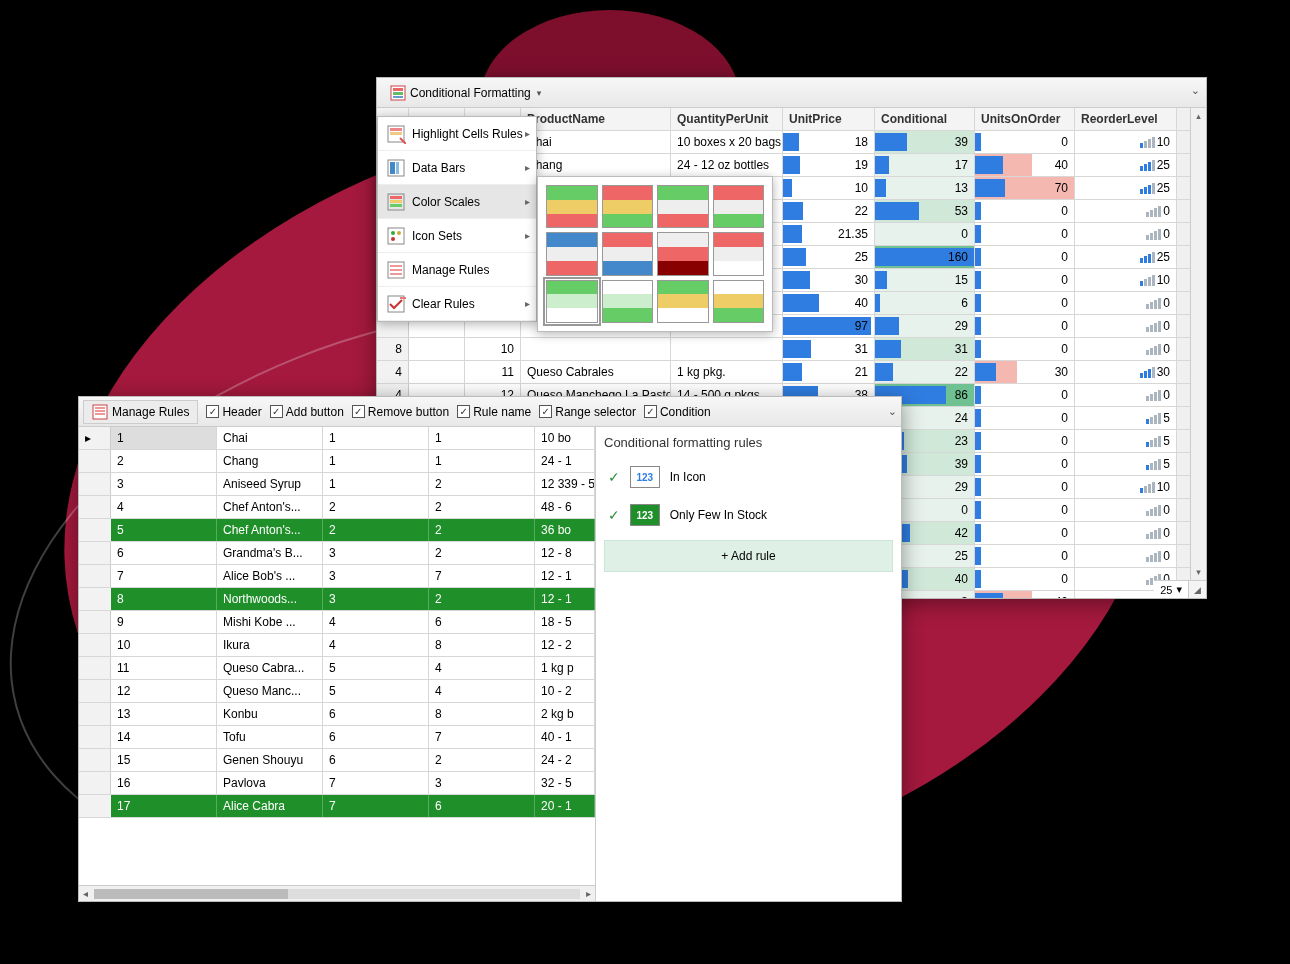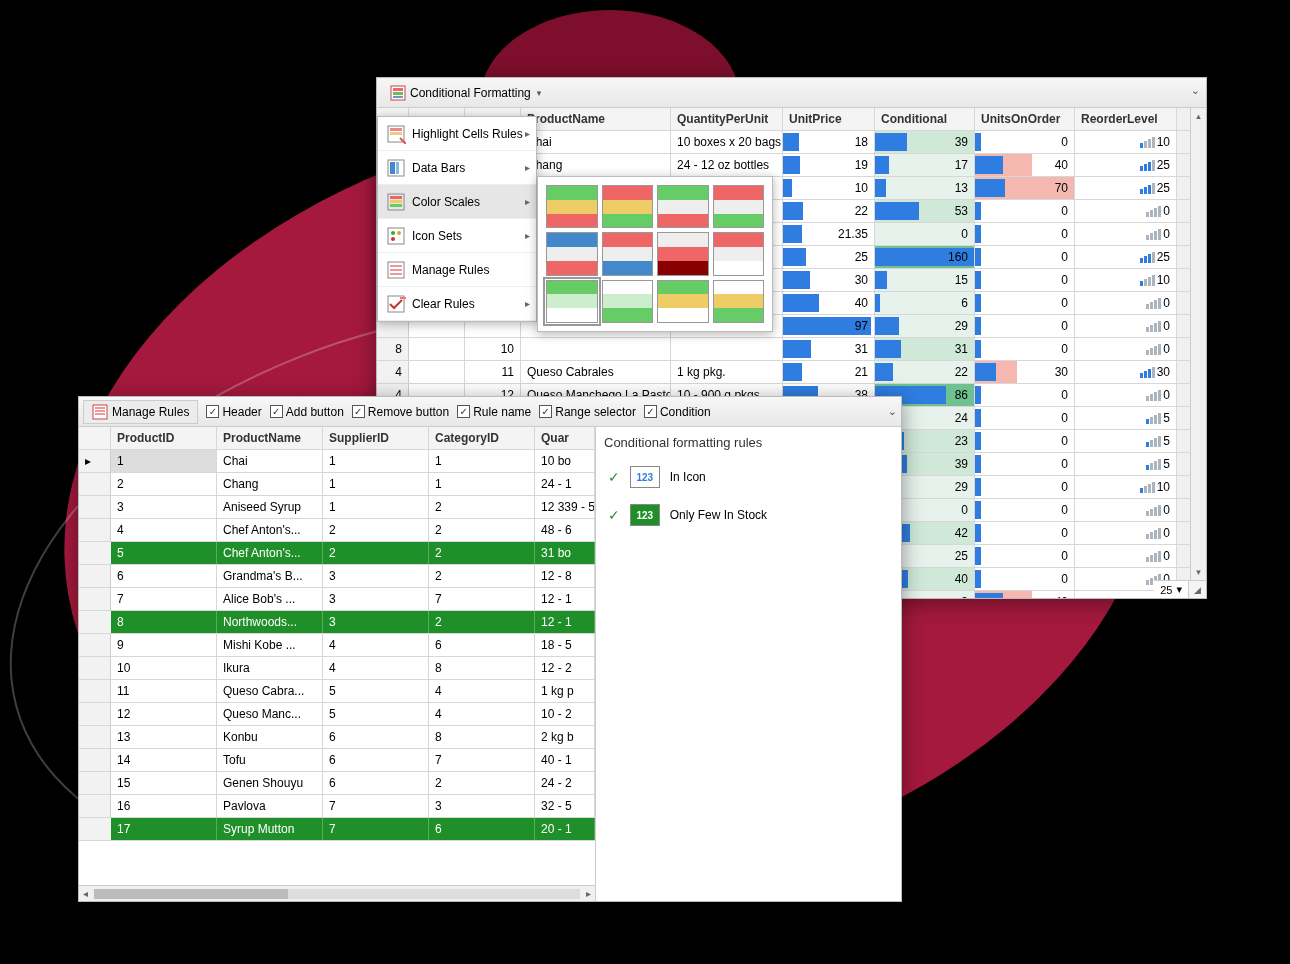--- a/index.html
+++ b/index.html
@@ -646,21 +646,21 @@
             <span class="on" style="height:9px"></span>
             <span class="" style="height:11px"></span>
           </span>30</div>
         <div class="cell ct-scroll"></div>
       </div>
       <div class="grid-row">
         <div class="cell rowhead ct-a num">4</div>
         <div class="cell ct-b num"></div>
         <div class="cell ct-c num">12</div>
         <div class="cell ct-name">Queso Manchego La Pastora</div>
-        <div class="cell ct-qpu">10 - 900 g pkgs.</div>
+        <div class="cell ct-qpu">14 - 500 g pkgs.</div>
         <div class="cell ct-up num bar-cell">
           <span class="bar-fg" style="width:38%"></span>
           <span class="bar-txt">38</span>
         </div>
         <div class="cell ct-uis num bar-cell">
           <span class="bar-bg" style="width:100%;background:#6fc191"></span>
           <span class="bar-fg" style="width:71.66666666666667%"></span>
           <span class="bar-txt">86</span>
         </div>
         <div class="cell ct-uoo num bar-cell">
@@ -964,28 +964,20 @@
         </label>
         <label class="chk">
           <span class="box">✓</span>
           <span>Condition</span>
         </label>
       </div>
     <span class="chevron">⌄</span>
   </div>
 
   <div class="grid" id="bot-grid" style="right:306px; bottom:16px;">
-      <div class="grid-head">
-        <div class="cell cb-a"></div>
-        <div class="cell cb-pid">ProductID</div>
-        <div class="cell cb-pn">ProductName</div>
-        <div class="cell cb-sid">SupplierID</div>
-        <div class="cell cb-cid">CategoryID</div>
-        <div class="cell cb-qu">Quar</div>
-      </div>
       <div class="grid-row ">
         <div class="cell rowhead cb-a">▸</div>
         <div class="cell cb-pid" style="background:#ddd">1</div>
         <div class="cell cb-pn">Chai</div>
         <div class="cell cb-sid">1</div>
         <div class="cell cb-cid">1</div>
         <div class="cell cb-qu">10 bo</div>
       </div>
       <div class="grid-row ">
         <div class="cell rowhead cb-a"></div>
@@ -1010,21 +1002,21 @@
         <div class="cell cb-sid">2</div>
         <div class="cell cb-cid">2</div>
         <div class="cell cb-qu">48 - 6</div>
       </div>
       <div class="grid-row row-hl">
         <div class="cell rowhead cb-a"></div>
         <div class="cell cb-pid" style="">5</div>
         <div class="cell cb-pn">Chef Anton's...</div>
         <div class="cell cb-sid">2</div>
         <div class="cell cb-cid">2</div>
-        <div class="cell cb-qu">31 bo</div>
+        <div class="cell cb-qu">36 bo</div>
       </div>
       <div class="grid-row ">
         <div class="cell rowhead cb-a"></div>
         <div class="cell cb-pid" style="">6</div>
         <div class="cell cb-pn">Grandma's B...</div>
         <div class="cell cb-sid">3</div>
         <div class="cell cb-cid">2</div>
         <div class="cell cb-qu">12 - 8</div>
       </div>
       <div class="grid-row ">
@@ -1103,41 +1095,42 @@
         <div class="cell rowhead cb-a"></div>
         <div class="cell cb-pid" style="">16</div>
         <div class="cell cb-pn">Pavlova</div>
         <div class="cell cb-sid">7</div>
         <div class="cell cb-cid">3</div>
         <div class="cell cb-qu">32 - 5</div>
       </div>
       <div class="grid-row row-hl">
         <div class="cell rowhead cb-a"></div>
         <div class="cell cb-pid" style="">17</div>
-        <div class="cell cb-pn">Syrup Mutton</div>
+        <div class="cell cb-pn">Alice Cabra</div>
         <div class="cell cb-sid">7</div>
         <div class="cell cb-cid">6</div>
         <div class="cell cb-qu">20 - 1</div>
       </div>
     </div>
 
   <div class="rules-panel">
     <div class="rp-title">Conditional formatting rules</div>
     <div id="rules-list">
         <div class="rule-item">
           <span class="rule-check">✓</span>
     <span class="rule-thumb blue">123</span>
     <span>In Icon</span>
         </div>
         <div class="rule-item">
           <span class="rule-check">✓</span>
     <span class="rule-thumb green">123</span>
     <span>Only Few In Stock</span>
         </div>
       </div>
+    <div class="add-rule">+ Add rule</div>
   </div>
 
   <div class="hscroll">
     <span>◂</span>
     <div class="thumb"></div>
     <span>▸</span>
   </div>
 </div>
 
 </body></html>

